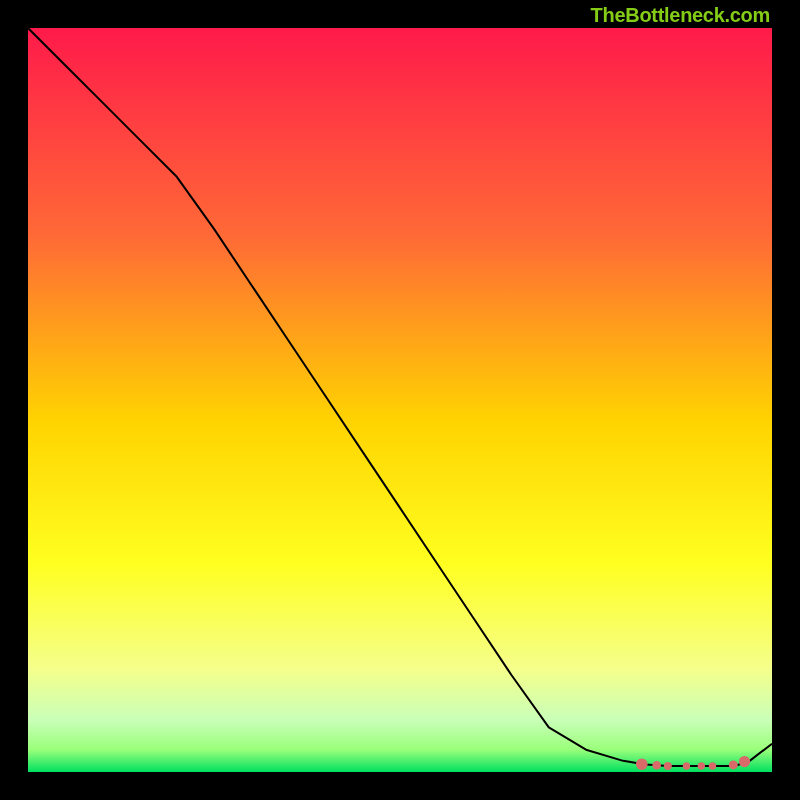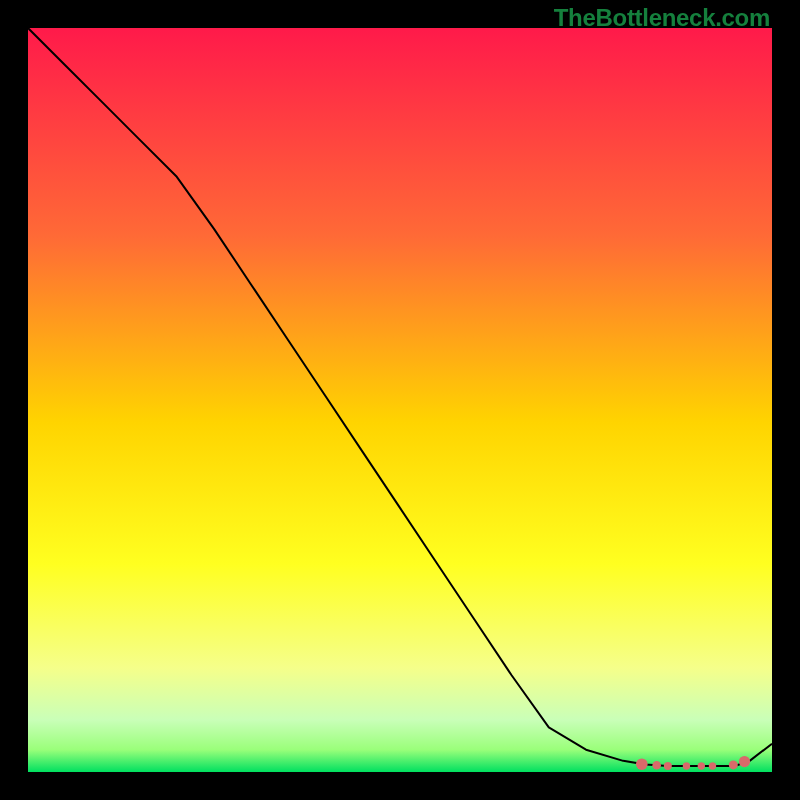--- a/index.html
+++ b/index.html
@@ -35,23 +35,23 @@
     left: 0;
     top: 0;
     width: 100%;
     height: 100%;
   }
   .watermark {
     position: absolute;
     top: 4px;
     right: 30px;
     font-family: Arial, Helvetica, sans-serif;
-    font-size: 24px;
+    font-size: 20px;
     font-weight: 600;
-    color: #15803d;
+    color: #84cc16;
     letter-spacing: -0.3px;
   }
 </style>
 </head>
 <body>
 
 <div class="chart-container">
 
   <div class="watermark">TheBottleneck.com</div>
 

